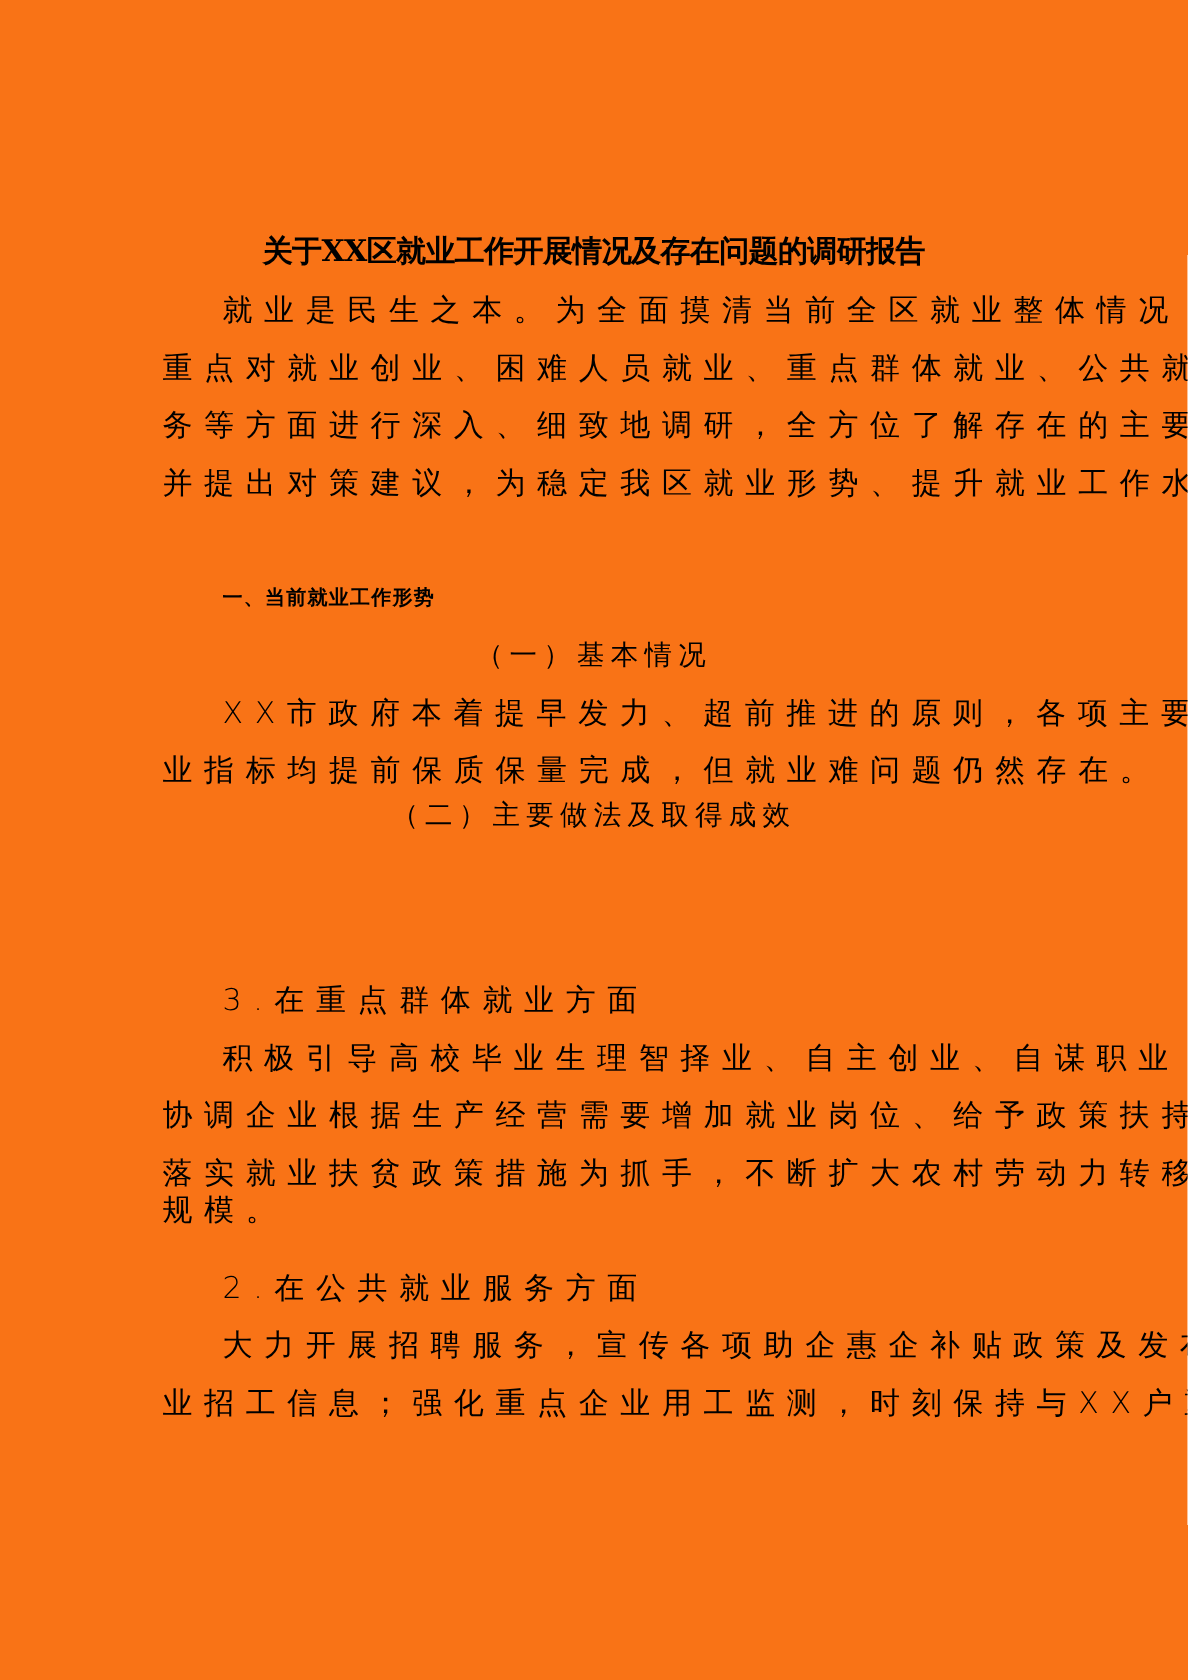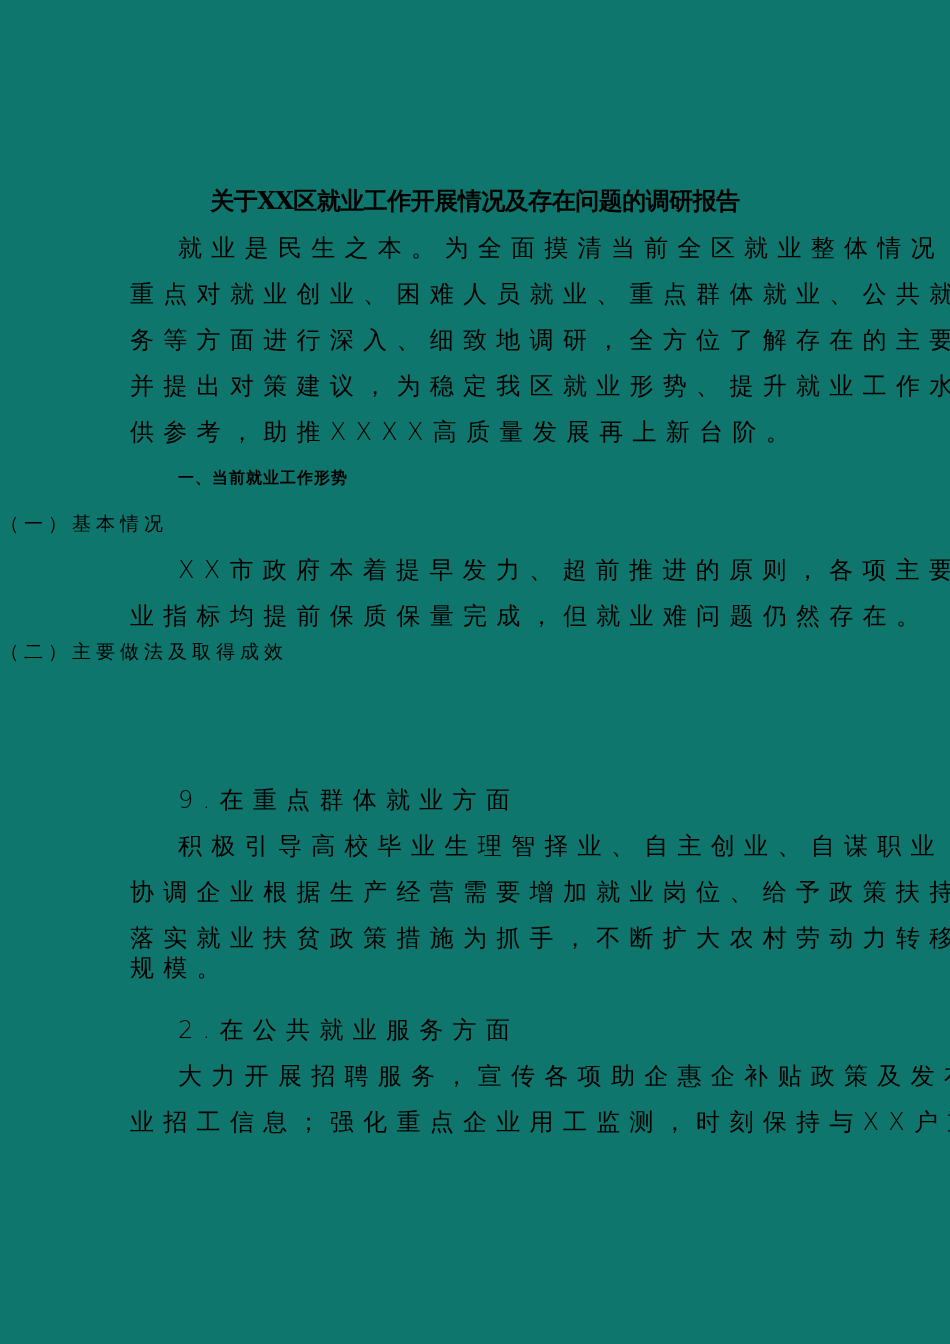--- a/index.html
+++ b/index.html
@@ -1,49 +1,48 @@
 <!DOCTYPE html>
 <html><head>
 <meta charset="utf-8">
 <style>
   html,body{margin:0;padding:0;background:#ffffff;}
   body{width:950px;height:1344px;position:relative;overflow:hidden;
        font-family:"DejaVu Serif","Liberation Serif",serif;color:#000;}
-  .page{position:absolute;left:0;top:0;width:950px;height:1344px;background:#0f766e;}
+  .page{position:absolute;left:0;top:0;width:950px;height:1344px;background:#f97316;}
   .line{position:absolute;left:130px;width:700px;white-space:nowrap;font-size:24px;line-height:30px;
         letter-spacing:9.3px;font-family:"DejaVu Sans","Liberation Sans",sans-serif;font-weight:300;}
   .title{position:absolute;left:0;width:950px;text-align:center;top:186px;font-size:24px;line-height:30px;
          font-weight:bold;font-family:"DejaVu Serif","Liberation Serif",serif;letter-spacing:-0.5px;}
   .h1{position:absolute;left:178px;font-size:16px;line-height:30px;font-weight:bold;
       font-family:"DejaVu Sans","Liberation Sans",sans-serif;letter-spacing:1px;}
-  .h2{position:absolute;left:0;width:950px;font-size:19px;line-height:30px;letter-spacing:5px;
+  .h2{position:absolute;left:0;width:950px;text-align:center;font-size:22px;line-height:30px;letter-spacing:5px;
       font-family:Liberation Serif, serif;}
   .ind{left:178px;width:652px;}
 </style>
 </head>
 <body>
 
 <div class="page">
   <div class="title">关于XX区就业工作开展情况及存在问题的调研报告</div>
 
   <div class="line ind" style="top:233px">就业是民生之本。为全面摸清当前全区就业整体情况，我</div>
   <div class="line" style="top:279px">重点对就业创业、困难人员就业、重点群体就业、公共就业服</div>
   <div class="line" style="top:325px">务等方面进行深入、细致地调研，全方位了解存在的主要问题，</div>
   <div class="line" style="top:371px">并提出对策建议，为稳定我区就业形势、提升就业工作水平提</div>
-  <div class="line" style="top:417px">供参考，助推XXXX高质量发展再上新台阶。</div>
 
   <div class="h1" style="top:463px">一、当前就业工作形势</div>
   <div class="h2" style="top:509px">（一）基本情况</div>
 
   <div class="line ind" style="top:555px">XX市政府本着提早发力、超前推进的原则，各项主要就</div>
   <div class="line" style="top:601px">业指标均提前保质保量完成，但就业难问题仍然存在。</div>
 
   <div class="h2" style="top:637px">（二）主要做法及取得成效</div>
 
-  <div class="line ind" style="top:785px">9.在重点群体就业方面</div>
+  <div class="line ind" style="top:785px">3.在重点群体就业方面</div>
 
   <div class="line ind" style="top:831px">积极引导高校毕业生理智择业、自主创业、自谋职业，并</div>
   <div class="line" style="top:877px">协调企业根据生产经营需要增加就业岗位、给予政策扶持；以</div>
   <div class="line" style="top:923px">落实就业扶贫政策措施为抓手，不断扩大农村劳动力转移就业</div>
   <div class="line" style="top:953px">规模。</div>
 
   <div class="line ind" style="top:1015px">2.在公共就业服务方面</div>
   <div class="line ind" style="top:1061px">大力开展招聘服务，宣传各项助企惠企补贴政策及发布企</div>
   <div class="line" style="top:1107px">业招工信息；强化重点企业用工监测，时刻保持与XX户重点</div>
 </div>

